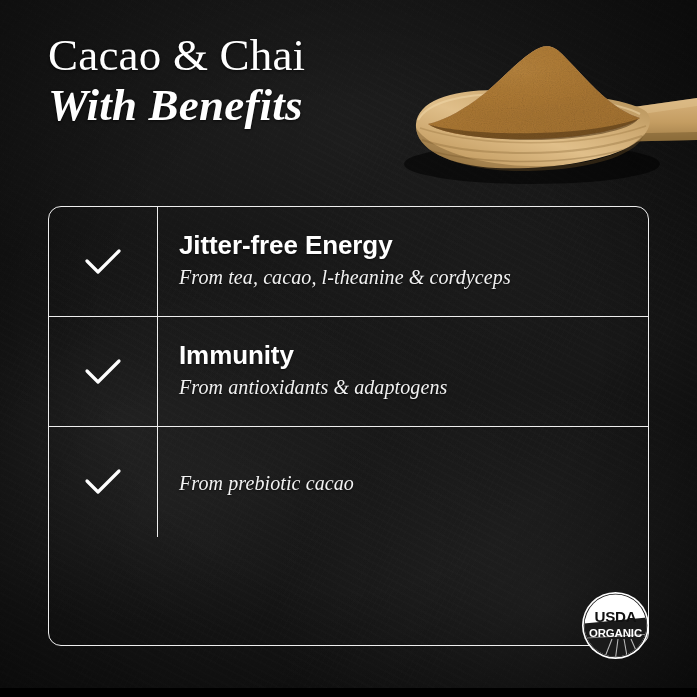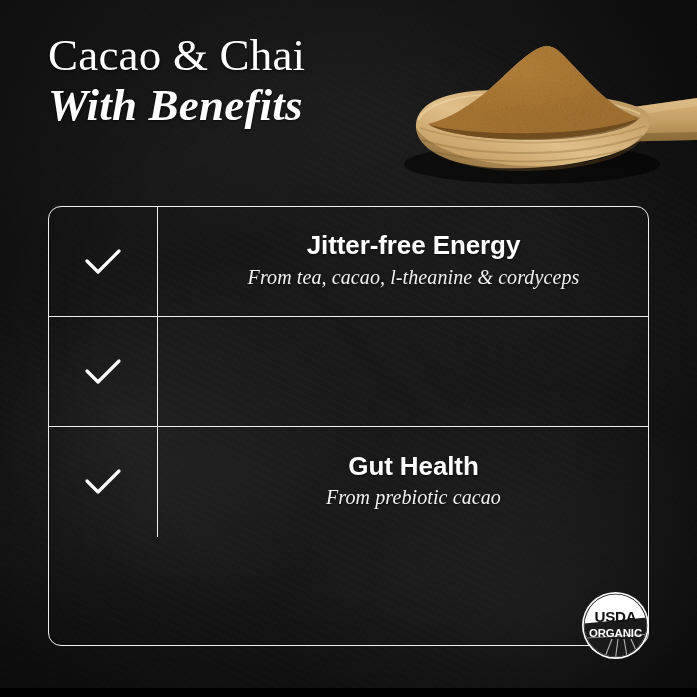--- a/index.html
+++ b/index.html
@@ -88,21 +88,20 @@
     align-items:center;
     justify-content:center;
     border-right:1px solid rgba(255,255,255,.93);
   }
   .check svg { display:block; }
 
   .textcell {
     flex:1 1 auto;
     padding-left:21px;
     padding-bottom:2px;
-    text-align:center;
   }
   .btitle {
     color:#fff;
     font-family:"Liberation Sans", sans-serif;
     font-weight:700;
     font-size:26px;
     line-height:1.12;
     letter-spacing:-.1px;
     text-shadow:0 1px 2px rgba(0,0,0,.6);
   }
@@ -230,32 +229,35 @@
 
 
     <div class="brow">
       <div class="checkcell">
         <span class="check">
           <svg width="38" height="28" viewBox="0 0 38 28" fill="none" stroke="#ffffff" stroke-width="3.2" stroke-linecap="round" stroke-linejoin="round">
             <path d="M3 13 L14 24 L35 3"></path>
           </svg>
         </span>
       </div>
+      <div class="textcell">
+        <div class="btitle">Immunity</div>
+        <div class="bsub">From antioxidants &amp; adaptogens</div>
+      </div>
     </div>
 
     <div class="brow">
       <div class="checkcell">
         <span class="check">
           <svg width="38" height="28" viewBox="0 0 38 28" fill="none" stroke="#ffffff" stroke-width="3.2" stroke-linecap="round" stroke-linejoin="round">
             <path d="M3 13 L14 24 L35 3"></path>
           </svg>
         </span>
       </div>
       <div class="textcell">
-        <div class="btitle">Gut Health</div>
         <div class="bsub">From prebiotic cacao</div>
       </div>
     </div>
 
   </div>
 
   <svg id="seal" viewBox="0 0 69 69" xmlns="http://www.w3.org/2000/svg">
     <defs>
       <clipPath id="sealClip">
           <circle cx="34.5" cy="34.5" r="31"></circle>

